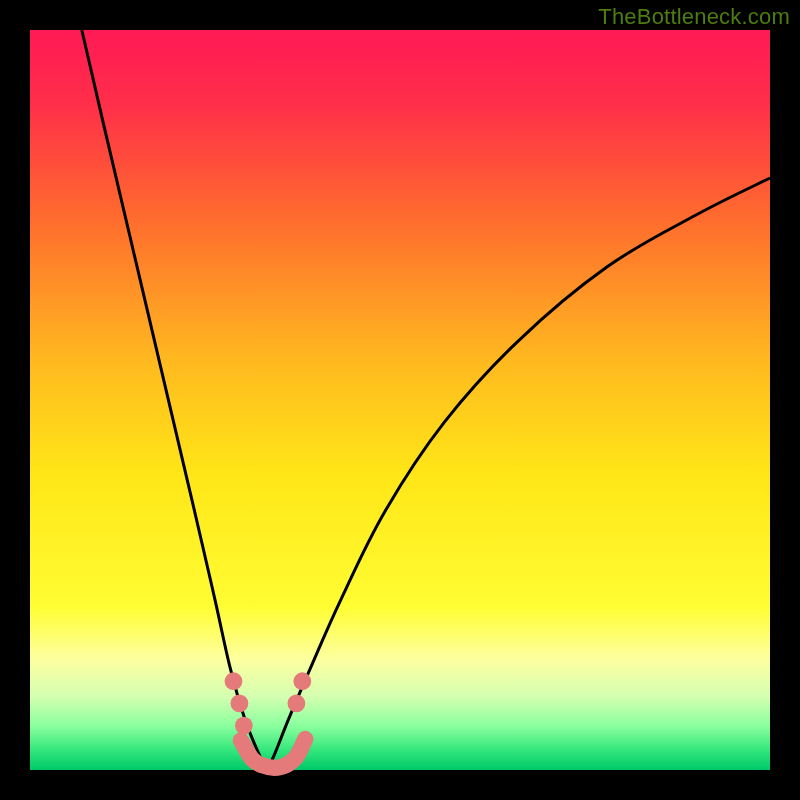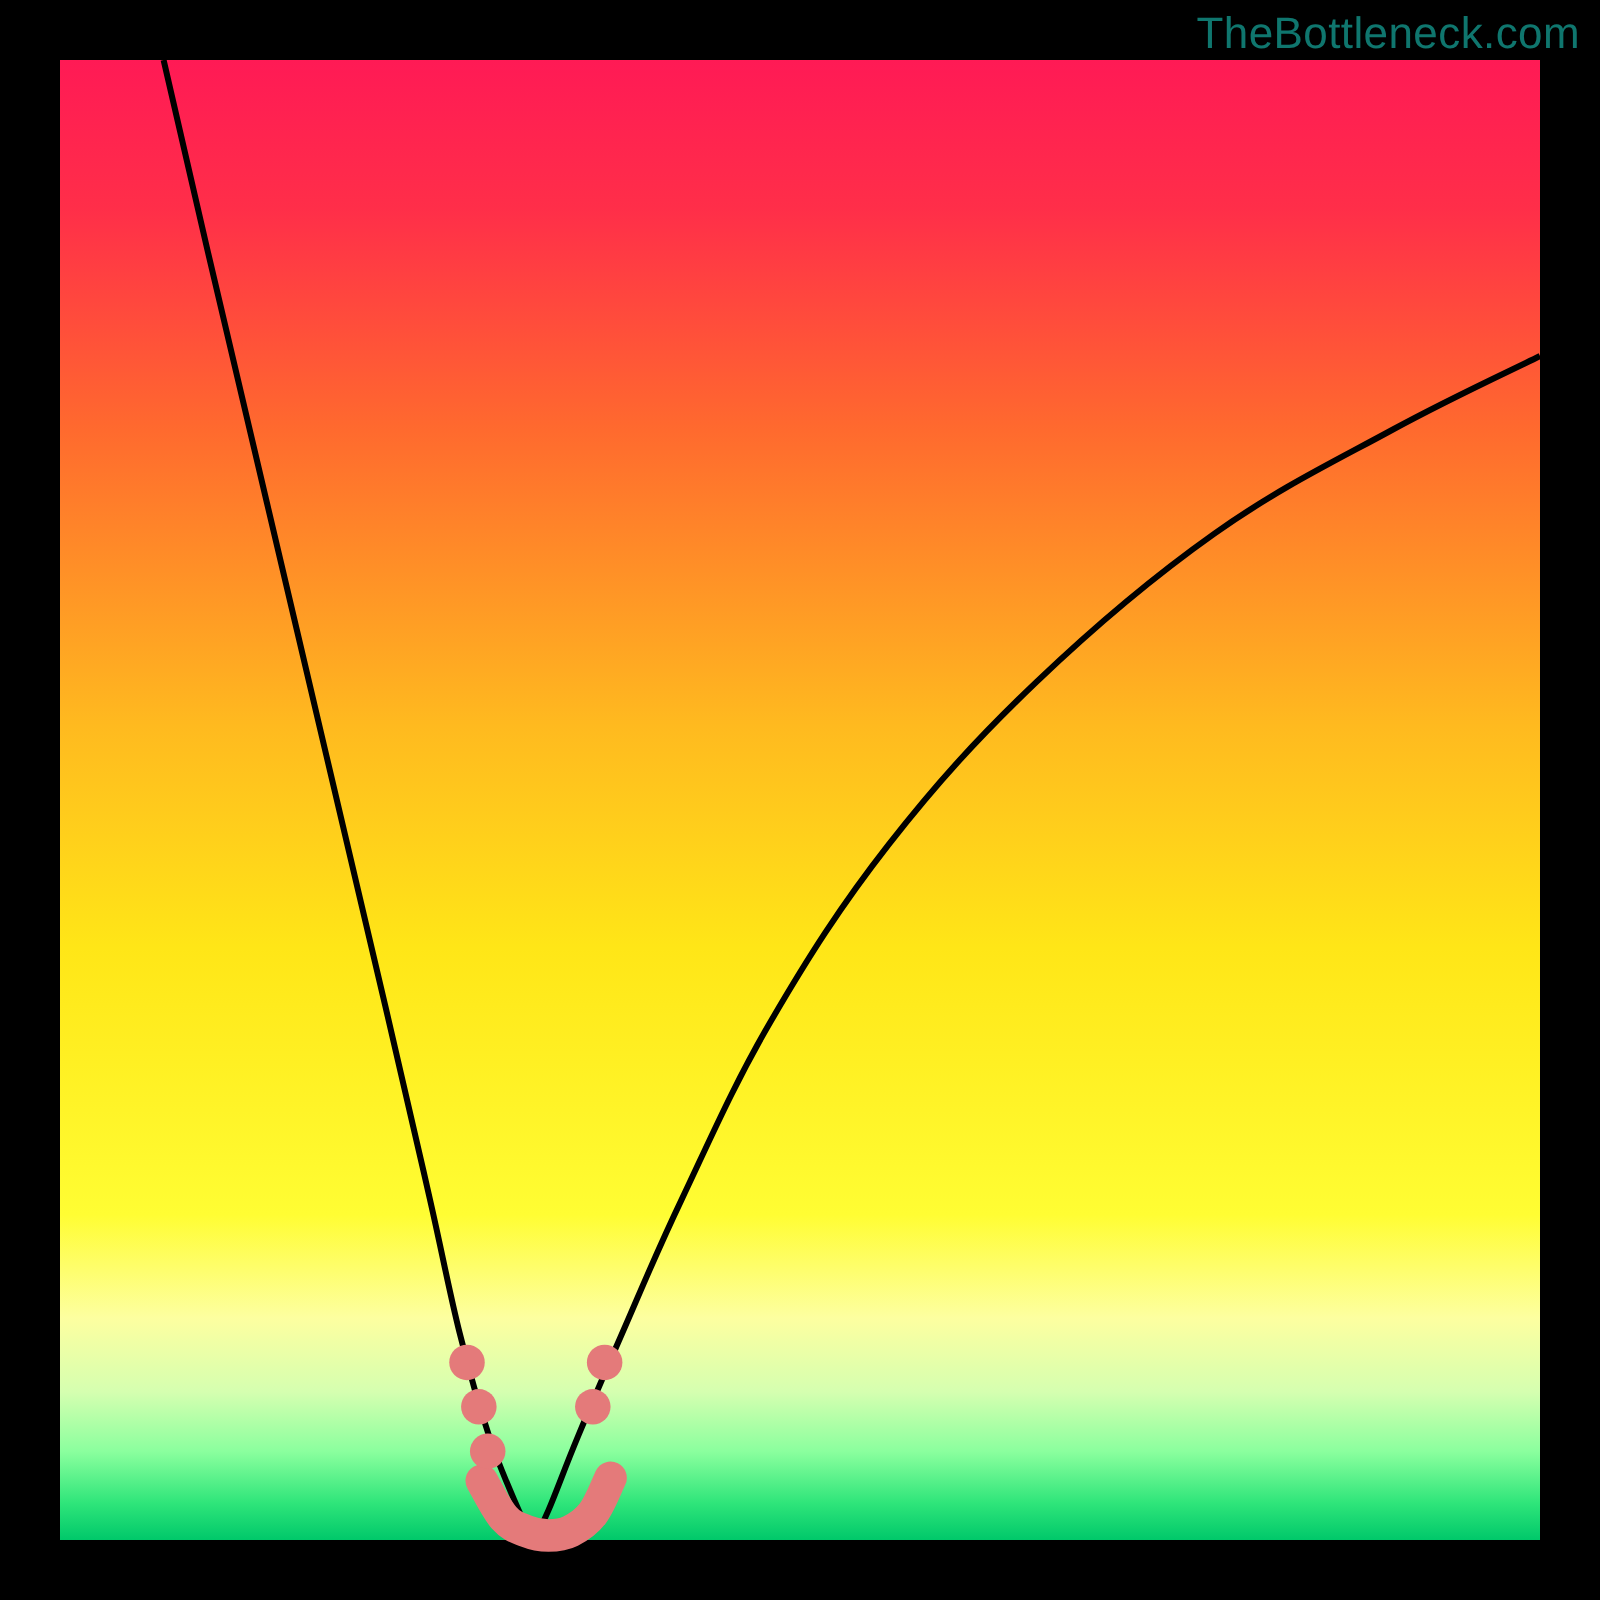--- a/index.html
+++ b/index.html
@@ -32,21 +32,21 @@
     width: 740px;
     height: 740px;
     overflow: visible;
   }
   .watermark {
     position: absolute;
     top: 4px;
     right: 10px;
     font-family: Arial, Helvetica, sans-serif;
     font-size: 22px;
-    color: #0f766e;
+    color: #4d7c0f;
     letter-spacing: 0.2px;
   }
 </style>
 </head>
 <body>
 
 <div class="frame">
 
   <svg class="gradient" viewBox="0 0 740 740" preserveAspectRatio="none">
     <defs>

